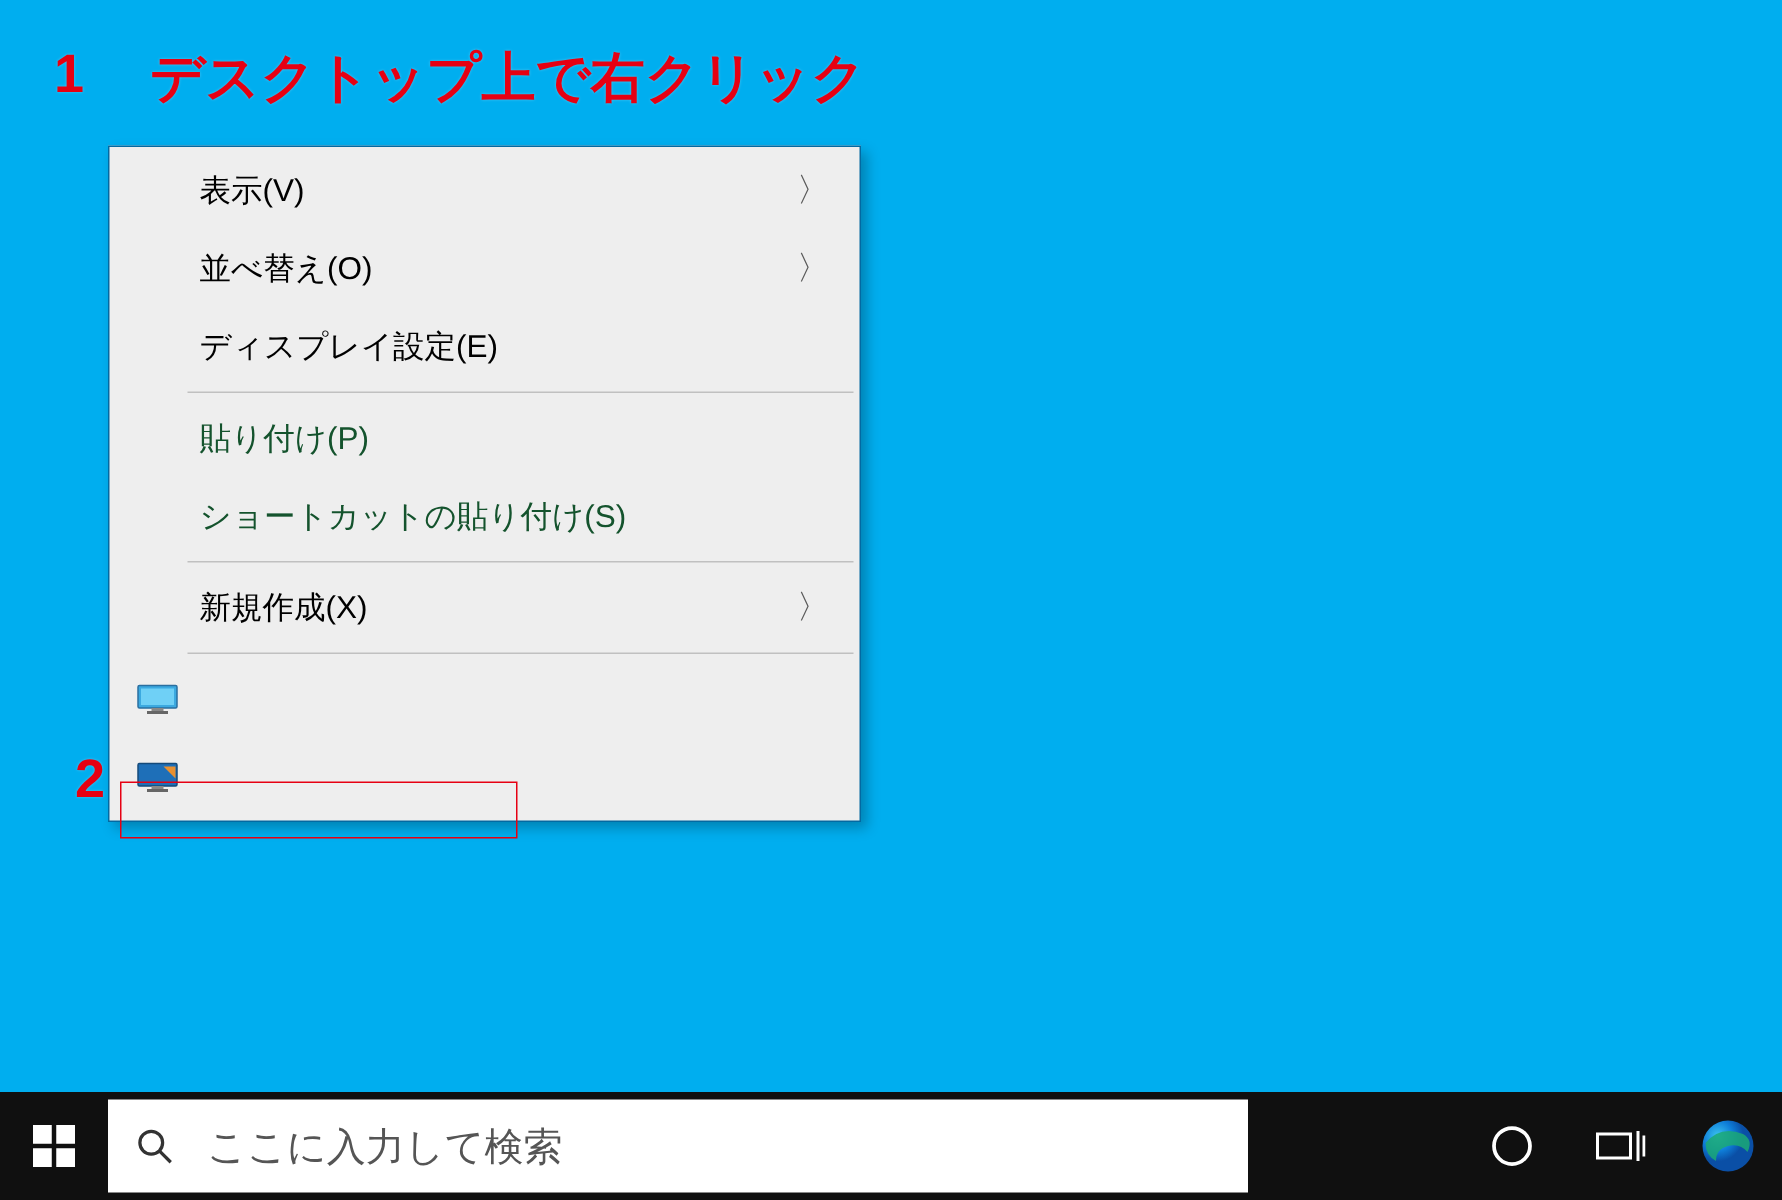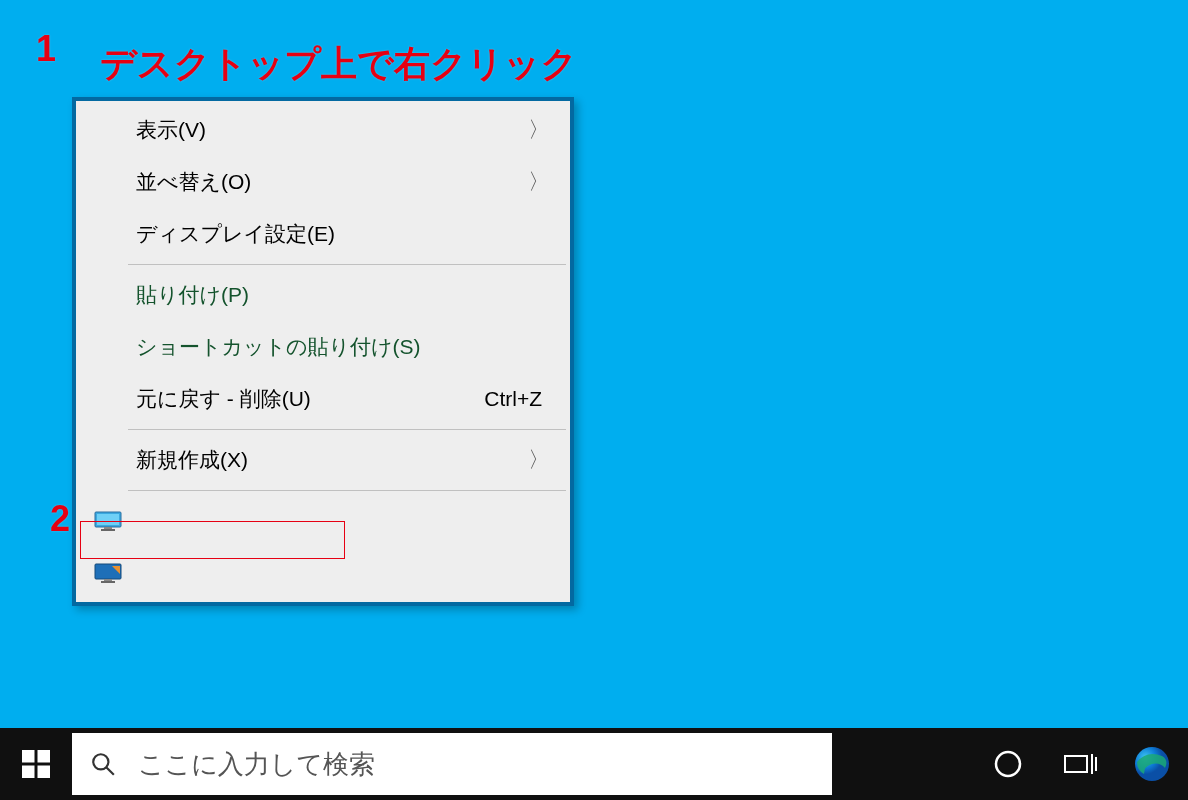--- a/index.html
+++ b/index.html
@@ -13,30 +13,30 @@
 }
 
 .annotation {
   position: absolute;
   font-size: 36px;
   font-weight: bold;
   color: #e60012;
   text-shadow: 0 0 2px rgba(255,255,255,0.3);
 }
 .annotation-1 { top: 28px; left: 36px; }
-.annotation-1-text { top: 40px; left: 100px; font-family: Liberation Mono, monospace; }
+.annotation-1-text { top: 28px; left: 100px; font-family: Liberation Mono, monospace; }
 .annotation-2 { top: 498px; left: 50px; }
 
 .context-menu {
   position: absolute;
   top: 97px;
   left: 72px;
   width: 502px;
   background: #eeeeee;
-  border: 4px solid #0369a1;
+  border: 1px solid #0369a1;
   box-shadow: 4px 4px 8px rgba(0,0,0,0.25);
   padding: 3px 2px;
 }
 
 .menu-item {
   display: flex;
   align-items: center;
   height: 52px;
   padding: 0 18px 0 12px;
   font-size: 21px;
@@ -179,25 +179,20 @@
   <div class="menu-item disabled">
     <span class="icon-slot"></span>
     <span class="label">貼り付け(P)</span>
   </div>
 
   <div class="menu-item disabled">
     <span class="icon-slot"></span>
     <span class="label">ショートカットの貼り付け(S)</span>
   </div>
 
-  <div class="menu-item">
-    <span class="icon-slot"></span>
-    <span class="label">元に戻す - 削除(U)</span>
-    <span class="shortcut">Ctrl+Z</span>
-  </div>
 
   <div class="separator"></div>
 
   <div class="menu-item">
     <span class="icon-slot"></span>
     <span class="label">新規作成(X)</span>
     <span class="chevron">〉</span>
   </div>
 
   <div class="separator"></div>

